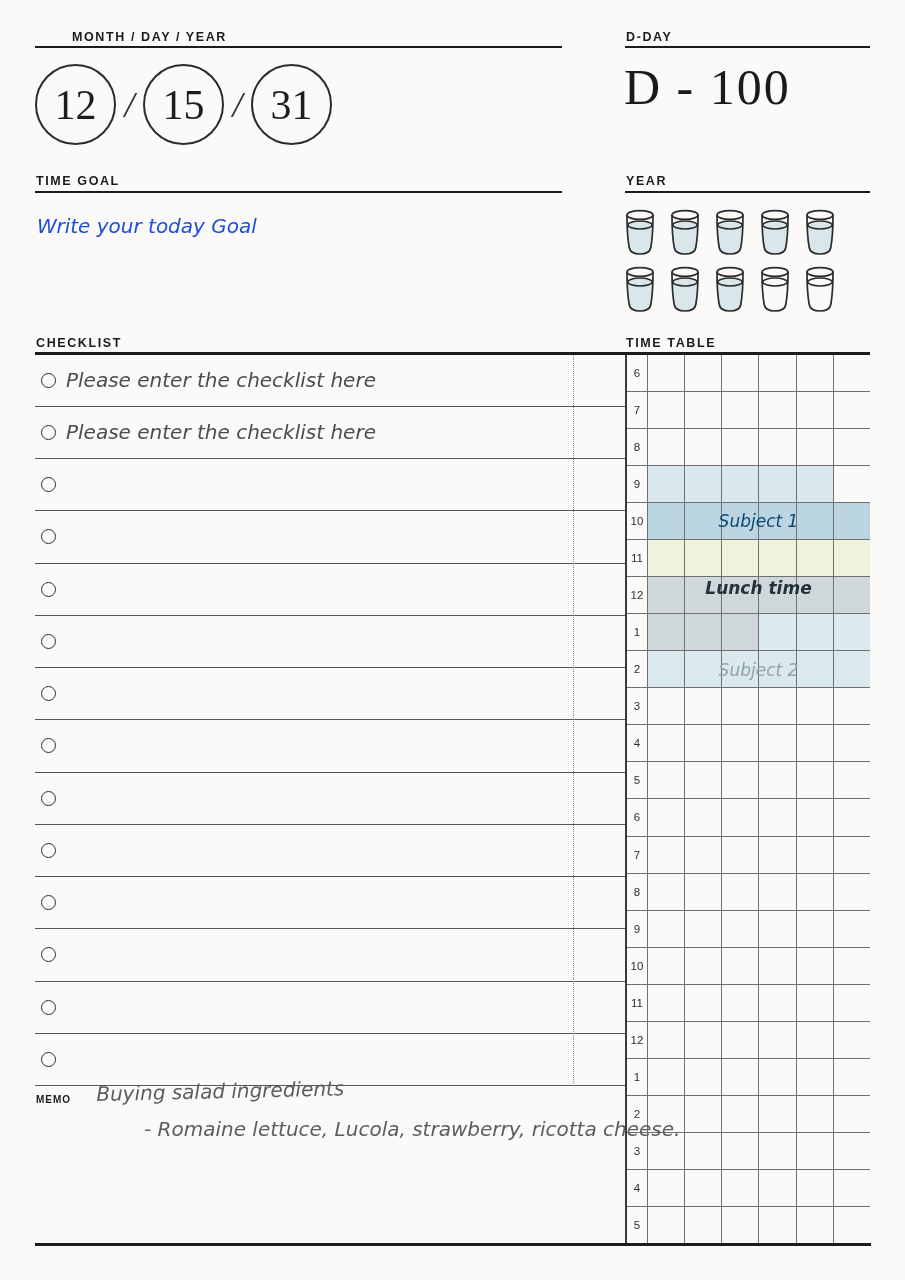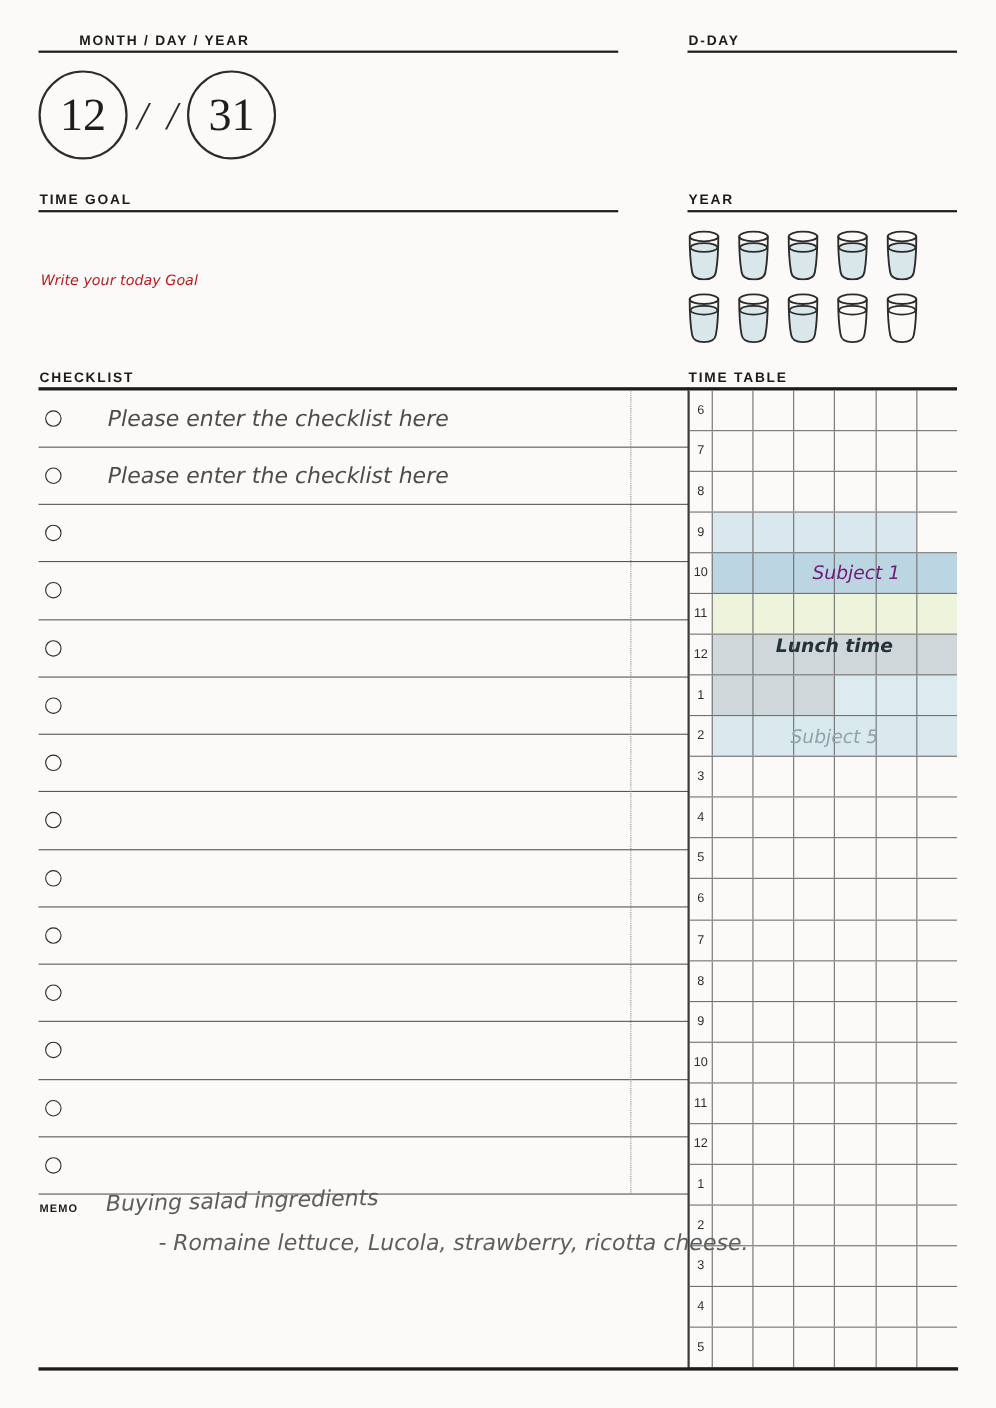--- a/index.html
+++ b/index.html
@@ -12,31 +12,31 @@
 
   
   .date-row{position:absolute;left:35px;top:64px;display:flex;align-items:center;}
   .date-circle{width:81px;height:81px;border:2px solid #2c2c2c;border-radius:50%;
      display:flex;align-items:center;justify-content:center;box-sizing:border-box;
      font-size:42px;color:#1d1d1d;background:transparent;}
   .date-sep{width:27px;text-align:center;font-size:36px;color:#2c2c2c;font-style:italic;}
 
   .dday-value{position:absolute;left:624px;top:58px;font-size:50px;letter-spacing:2px;color:#1a1a1a;}
 
-  .goal-text{position:absolute;left:37px;top:214px;font-size:13px;color:#b91c1c;margin-top:34px;}
+  .goal-text{position:absolute;left:37px;top:214px;font-size:20px;color:#1d4ed8;}
 
   
   .water-glasses{position:absolute;left:625px;top:209px;width:245px;display:flex;flex-wrap:wrap;
      column-gap:15px;row-gap:11px;}
   .glass{display:block;width:30px;height:46px;}
 
   
   .checklist-rows{position:absolute;left:35px;top:354.5px;width:591px;}
   .cl-row{height:52.25px;box-sizing:border-box;border-bottom:1.5px solid #575757;
-     display:flex;align-items:center;gap:32px;}
+     display:flex;align-items:center;}
   .cl-circle{width:15px;height:15px;border:1.7px solid #2b2b2b;border-radius:50%;
      margin-left:6px;margin-right:10px;box-sizing:border-box;flex:none;}
   .cl-text{font-size:20px;color:#4c4c4c;white-space:nowrap;}
   .cl-dotted{position:absolute;left:573px;top:355px;height:731px;width:0;
      border-left:1.5px dotted #8a8a8a;}
 
   
   .memo-line{position:absolute;font-size:20px;color:#5d5d5d;white-space:nowrap;}
 
   
@@ -54,26 +54,28 @@
 </head>
 <body>
 
 <div class="page">
 
   <div class="sec-label" style="left:36px;top:30px;padding-left:36px;">MONTH / DAY / YEAR</div>
   <div class="rule" style="left:35px;top:46px;width:527px;height:2px;"></div>
   <div class="date-row">
     <div class="date-circle serif">12</div>
     <div class="date-sep serif">/</div>
+    <div class="date-circle serif">15</div>
     <div class="date-sep serif">/</div>
     <div class="date-circle serif">31</div>
   </div>
 
   <div class="sec-label" style="left:626px;top:30px;">D-DAY</div>
   <div class="rule" style="left:625px;top:46px;width:245px;height:2px;"></div>
+  <div class="dday-value serif">D - 100</div>
 
   <div class="sec-label" style="left:36px;top:174px;">TIME GOAL</div>
   <div class="rule" style="left:35px;top:190.5px;width:527px;height:2px;"></div>
   <div class="goal-text hand">Write your today Goal</div>
 
   <div class="sec-label" style="left:626px;top:174px;">YEAR</div>
   <div class="rule" style="left:625px;top:190.5px;width:245px;height:2px;"></div>
   <div class="water-glasses">
       <span class="glass"><svg width="30" height="46" viewBox="0 0 30 46" xmlns="http://www.w3.org/2000/svg">
     <path d="M2.8 16 C3 24 3.8 34 4.6 38.3 C5.4 42.8 9.2 44.2 15 44.2 C20.8 44.2 24.6 42.8 25.4 38.3 C26.2 34 27 24 27.2 16 Z" fill="#d9e7ea" stroke="none"></path>
@@ -426,23 +428,23 @@
       </div>
       <div class="tt-row">
         <div class="tt-hour">5</div>
         <div class="tt-cell"></div>
         <div class="tt-cell"></div>
         <div class="tt-cell"></div>
         <div class="tt-cell"></div>
         <div class="tt-cell"></div>
         <div class="tt-cell"></div>
       </div>
-      <div class="tt-evlabel hand" style="top: 148.333px; height: 37.0833px; color: #701a75; margin-left: 20px;">Subject 1</div>
+      <div class="tt-evlabel hand" style="top: 148.333px; height: 37.0833px; color: #0c4a6e;">Subject 1</div>
       <div class="tt-evlabel hand" style="top: 222.5px; height: 22px; color: rgb(36, 51, 57); font-weight: 600;">Lunch time</div>
-      <div class="tt-evlabel hand" style="top: 296.667px; height: 37.0833px; color: rgb(143, 163, 173);">Subject 5</div>
+      <div class="tt-evlabel hand" style="top: 296.667px; height: 37.0833px; color: rgb(143, 163, 173);">Subject 2</div>
     </div>
 
   <div class="sec-label" style="left:36px;top:1094px;font-size:10px;letter-spacing:1px;text-align:right;">MEMO</div>
   <div class="memo-line hand" style="left:96px;top:1082px;transform:rotate(-1.3deg);transform-origin:left top;">Buying salad ingredients</div>
   <div class="memo-line hand" style="left:104px;top:1117px;margin-left:40px;">- Romaine lettuce, Lucola, strawberry, ricotta cheese.</div>
 
   <div class="rule" style="left:35px;top:1243px;width:836px;height:2.5px;"></div>
 </div>
 
 </body></html>

